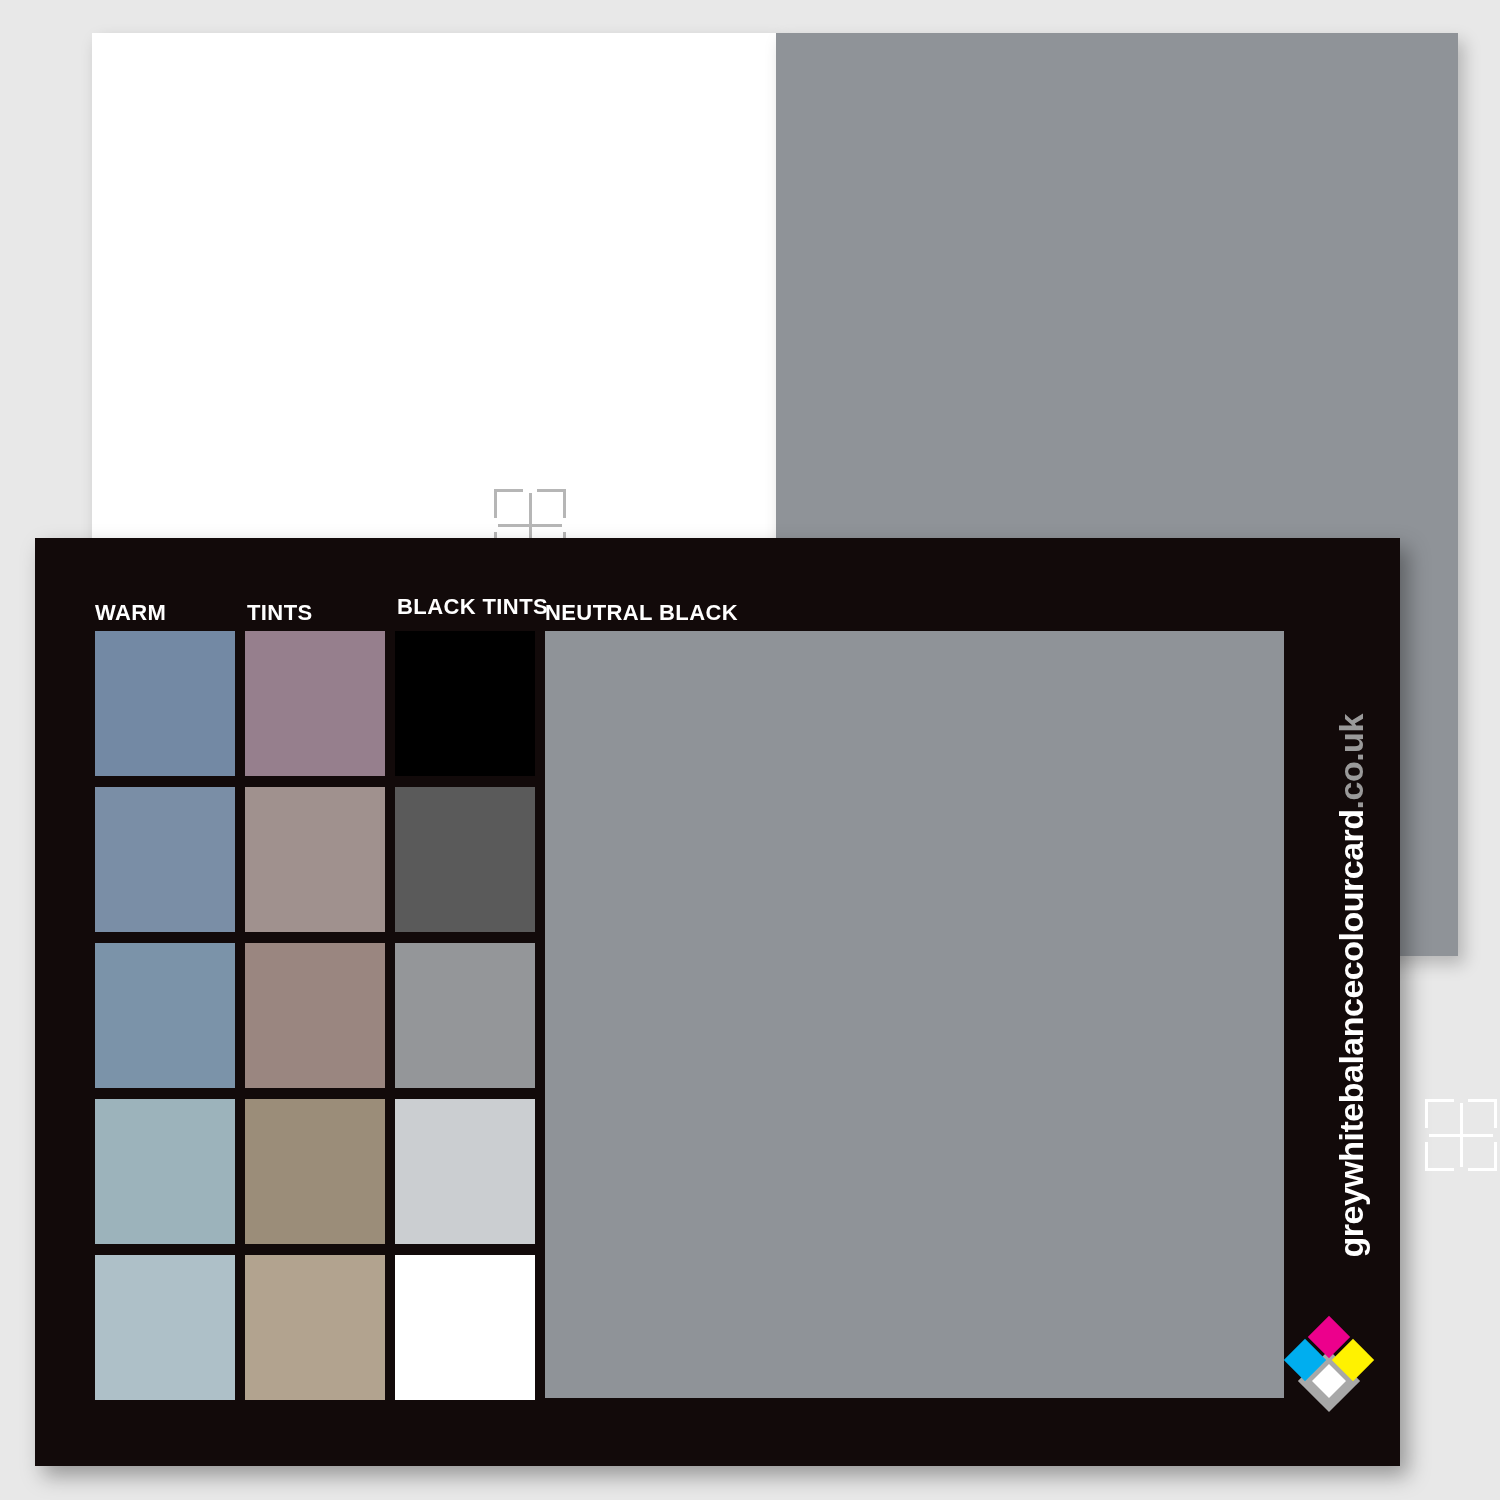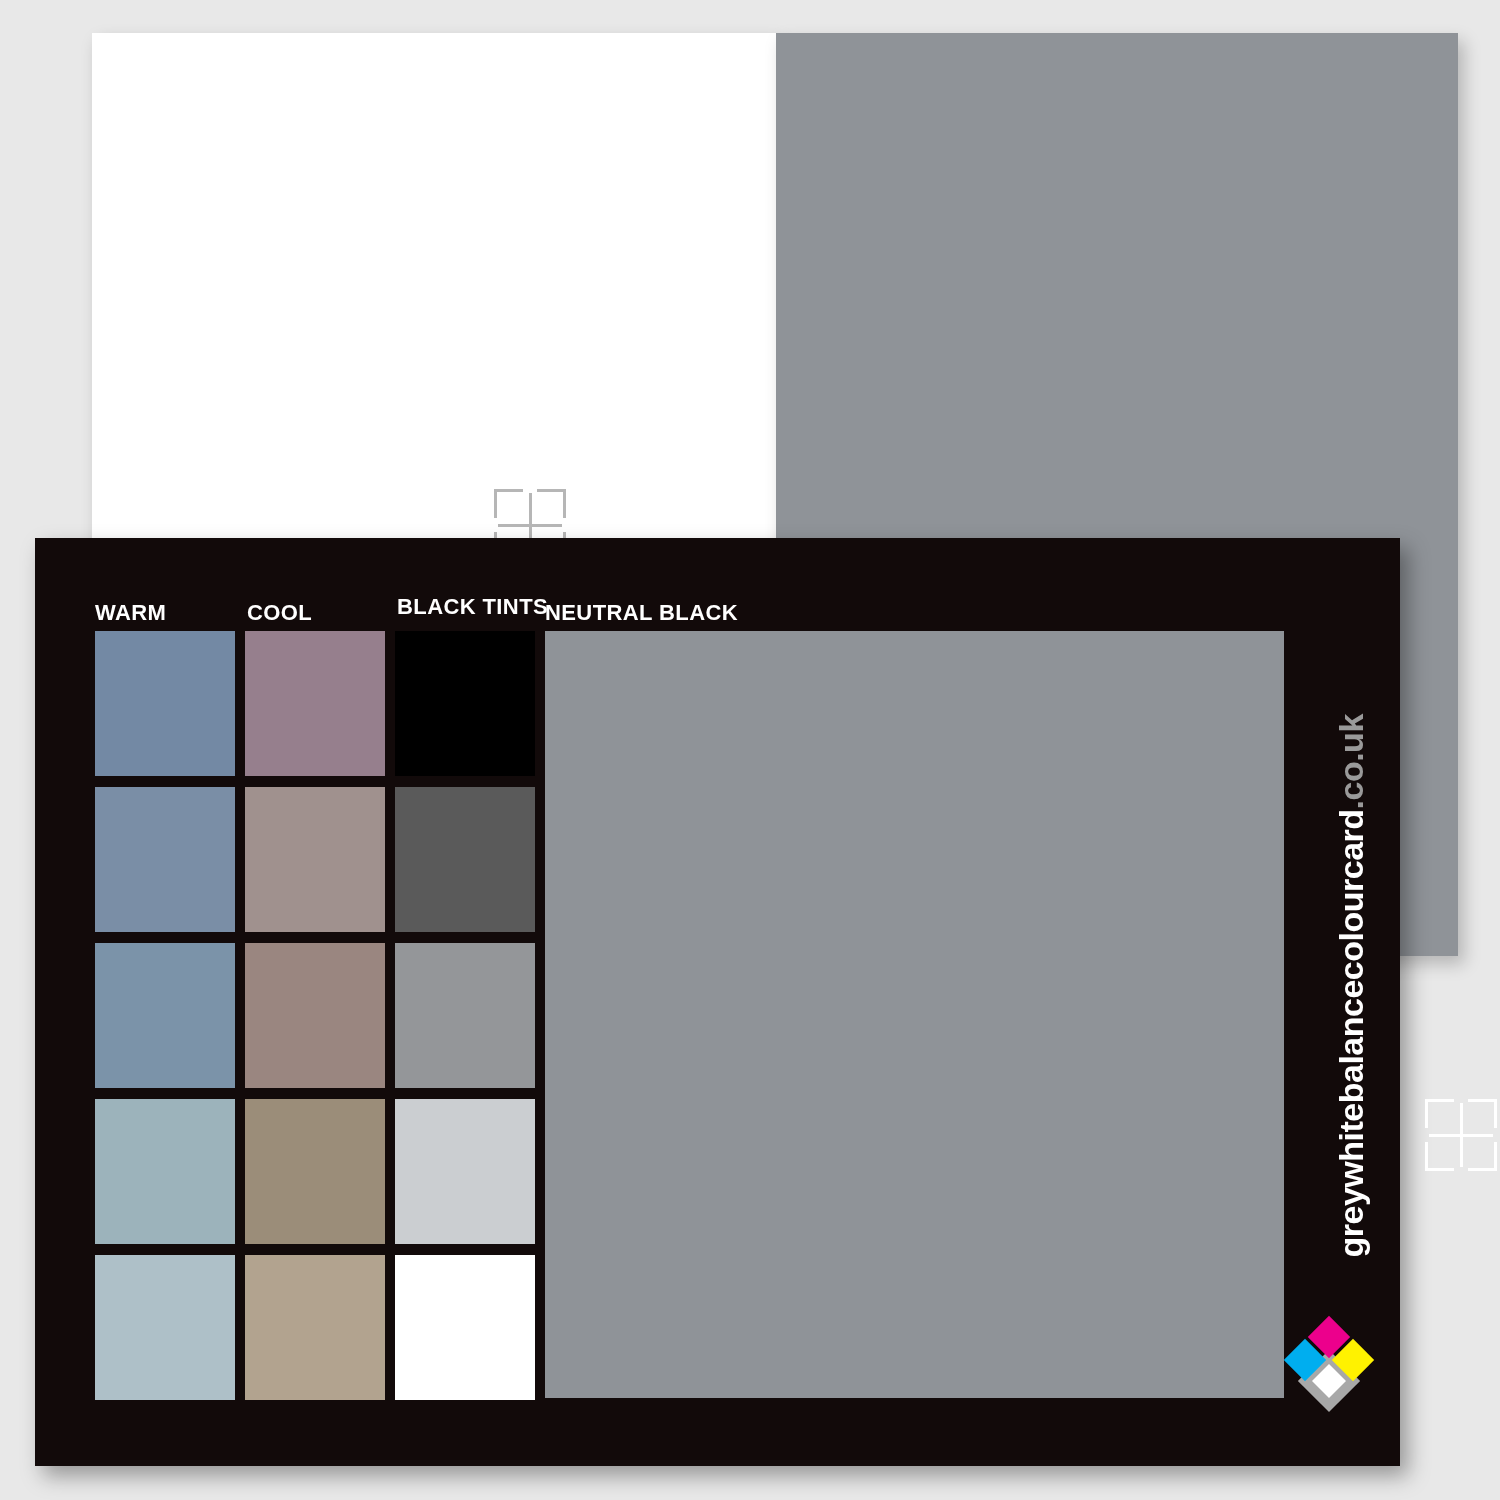--- a/index.html
+++ b/index.html
@@ -195,21 +195,21 @@
     </div>
   </div>
 
   <div id="grey-card" class="back-card" style="background: rgb(143, 147, 152);">
     
   </div>
 
   <div id="black-card" style="background: rgb(18, 10, 10);">
 
     <div id="heading-warm" class="col-heading">WARM</div>
-    <div id="heading-cool" class="col-heading">COOL</div>
+    <div id="heading-cool" class="col-heading">TINTS</div>
     <div id="heading-black-tints" class="col-heading">BLACK TINTS</div>
     <div id="heading-neutral" class="col-heading">NEUTRAL BLACK</div>
 
     <div id="swatch-grid">
         <div class="swatch" style="background: rgb(115, 137, 164);"></div>
         <div class="swatch" style="background: rgb(150, 127, 141);"></div>
         <div class="swatch" style="background: rgb(0, 0, 0);"></div>
         <div class="swatch" style="background: rgb(122, 142, 166);"></div>
         <div class="swatch" style="background: rgb(160, 145, 142);"></div>
         <div class="swatch" style="background: rgb(90, 90, 90);"></div>

